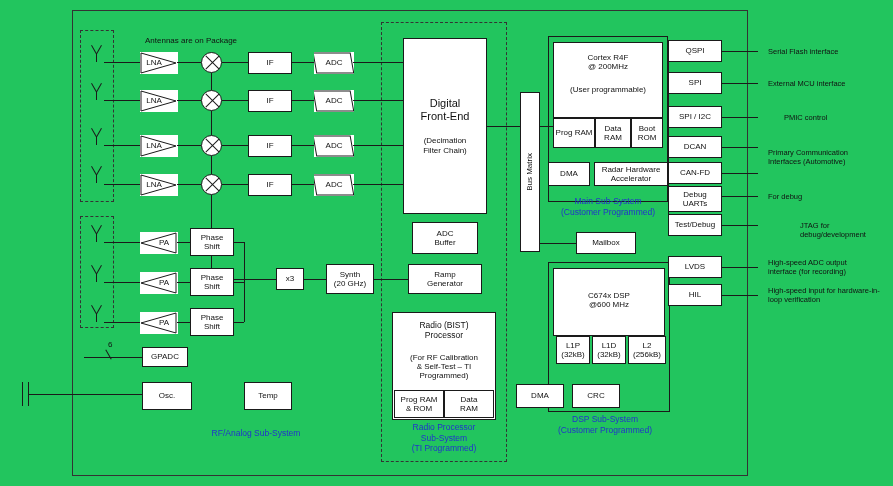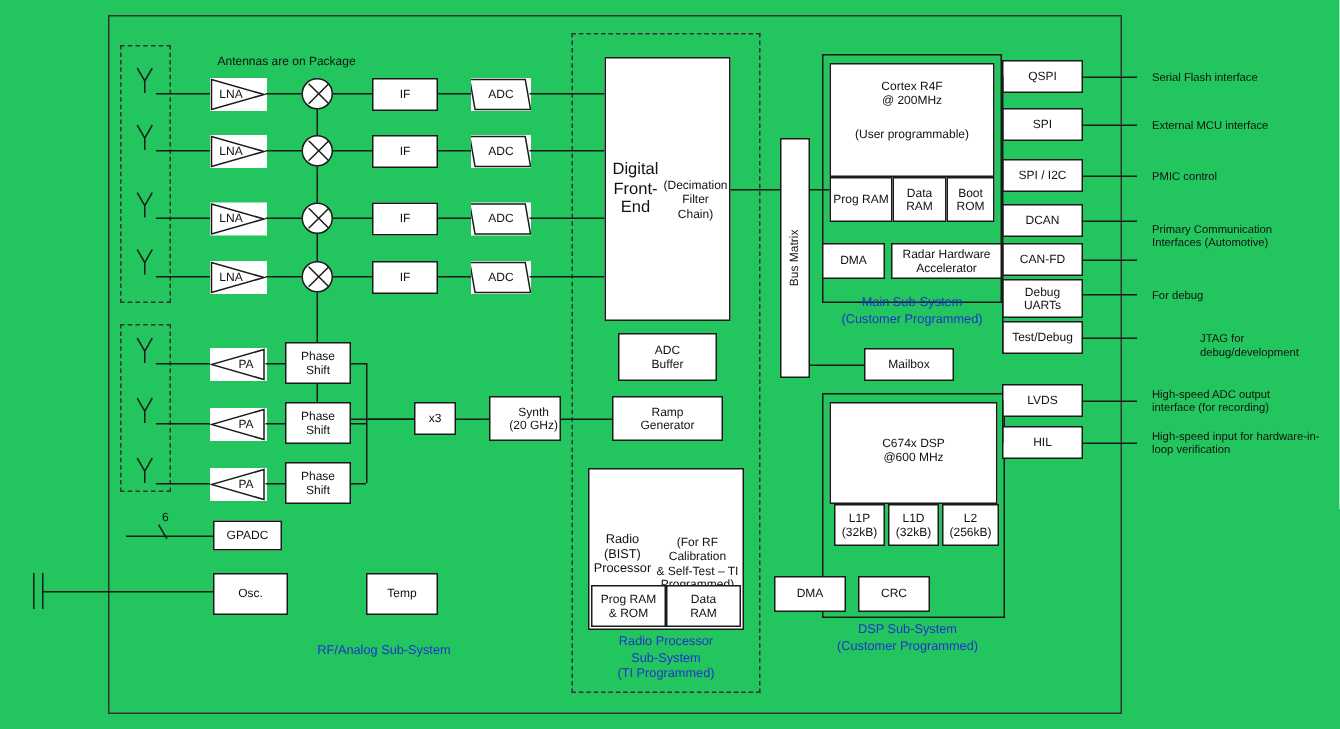--- a/index.html
+++ b/index.html
@@ -309,21 +309,21 @@
   <div class="line hline" style="left:234px; top:242px; width:10px;"></div>
   <div class="line hline" style="left:234px; top:282px; width:10px;"></div>
   <div class="line hline" style="left:234px; top:322px; width:10px;"></div>
   <div class="line hline" style="left:244px; top:279px; width:32px;"></div>
 
   <div class="box" style="left:276px; top:268px; width:28px; height:22px;">
     <span>x3</span>
   </div>
   <div class="line hline" style="left:304px; top:279px; width:22px;"></div>
 
-  <div class="box" style="left:326px; top:264px; width:48px; height:30px;justify-content:flex-end;">
+  <div class="box" style="left:326px; top:264px; width:48px; height:30px;">
     <span style="white-space:pre-line;">Synth
 (20 GHz)</span>
   </div>
   <div class="line hline" style="left:374px; top:279px; width:34px;"></div>
 
   <div class="line hline" style="left:84px; top:357px; width:58px;"></div>
   <div class="line" style="left:108px; top:349px; width:1px; height:11px; transform:rotate(-30deg);"></div>
   <div class="label" style="left:108px; top:340px;">6</div>
   <div class="box" style="left:142px; top:347px; width:46px; height:20px;">
     <span>GPADC</span>
@@ -337,38 +337,38 @@
   <div class="box" style="left:142px; top:382px; width:50px; height:28px;">
     <span>Osc.</span>
   </div>
 
   <div class="box" style="left:244px; top:382px; width:48px; height:28px;">
     <span>Temp</span>
   </div>
 
   <div class="blue-label" style="left:176px; top:428px; width:160px;">RF/Analog Sub-System</div>
 
-  <div class="box" style="left:403px; top:38px; width:84px; height:176px; flex-direction:row; ">
+  <div class="box" style="left:403px; top:38px; width:84px; height:176px; flex-direction:column; ">
     <div style="font-size:11px; white-space:pre-line;">Digital
 Front-End</div>
     <div style="font-size:8px; white-space:pre-line; margin-top:14px;">(Decimation
 Filter Chain)</div>
   </div>
 
   <div class="box" style="left:412px; top:222px; width:66px; height:32px;">
     <span style="white-space:pre-line;">ADC
 Buffer</span>
   </div>
 
   <div class="box" style="left:408px; top:264px; width:74px; height:30px;">
     <span style="white-space:pre-line;">Ramp
 Generator</span>
   </div>
 
-  <div class="box" style="left:392px; top:312px; width:104px; height:108px; flex-direction:row; justify-content:flex-start; padding-top:8px;">
+  <div class="box" style="left:392px; top:312px; width:104px; height:108px; flex-direction:column; justify-content:flex-start; padding-top:8px;">
     <div style="font-size:8.5px; white-space:pre-line;">Radio (BIST)
 Processor</div>
     <div style="font-size:8px; white-space:pre-line; margin-top:12px;">(For RF Calibration
 &amp; Self-Test – TI
 Programmed)</div>
   </div>
   <div class="box" style="left:394px; top:390px; width:50px; height:28px;">
     <span style="white-space:pre-line;">Prog RAM
 &amp; ROM</span>
   </div>
@@ -452,21 +452,21 @@
   <div class="box" style="left:668px; top:72px; width:54px; height:22px;">
     <span>SPI</span>
   </div>
   <div class="line hline" style="left:722px; top:83px; width:36px;"></div>
   <div class="side-text" style="left:768px; top:79px;">External MCU interface</div>
 
   <div class="box" style="left:668px; top:106px; width:54px; height:22px;">
     <span>SPI / I2C</span>
   </div>
   <div class="line hline" style="left:722px; top:117px; width:36px;"></div>
-  <div class="side-text" style="left:768px; top:113px;">PMIC control</div>
+  <div class="side-text" style="left:784px; top:113px;">PMIC control</div>
 
   <div class="box" style="left:668px; top:136px; width:54px; height:22px;">
     <span>DCAN</span>
   </div>
   <div class="line hline" style="left:722px; top:147px; width:36px;"></div>
 
   <div class="box" style="left:668px; top:162px; width:54px; height:22px;">
     <span>CAN-FD</span>
   </div>
   <div class="line hline" style="left:722px; top:173px; width:36px;"></div>

